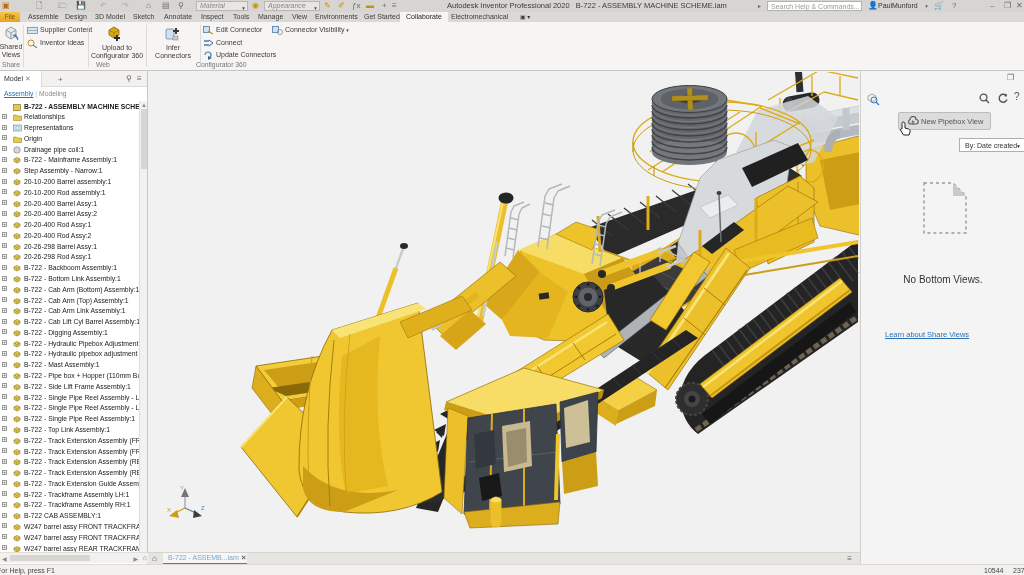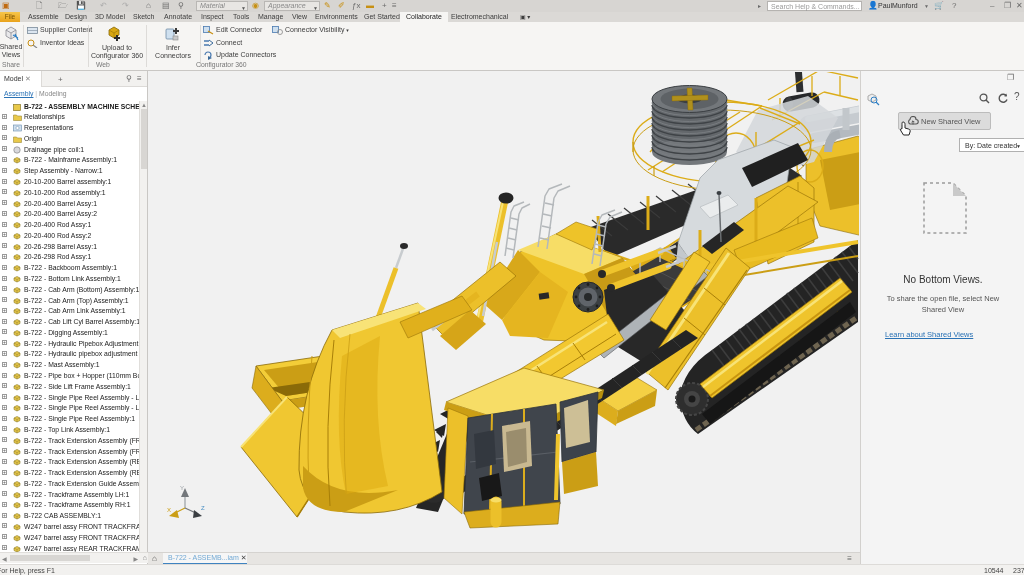--- a/index.html
+++ b/index.html
@@ -63,20 +63,21 @@
   <div class="ic" style="left:178px;">⚲</div>
   <div class="combo" style="left:196px;width:52px;">Material<span class="arr">▼</span></div>
   <div class="ic" style="left:252px;color:#c79012;">◉</div>
   <div class="combo" style="left:264px;width:56px;">Appearance<span class="arr">▼</span></div>
   <div class="ic" style="left:324px;color:#c79012;">✎</div>
   <div class="ic" style="left:338px;color:#c79012;">✐</div>
   <div class="ic" style="left:352px;">ƒx</div>
   <div class="ic" style="left:366px;color:#c79012;">▬</div>
   <div class="ic" style="left:382px;">+</div>
   <div class="ic" style="left:392px;">≡</div>
+  <div id="apptitle">Autodesk Inventor Professional 2020&nbsp;&nbsp;&nbsp;B-722 - ASSEMBLY MACHINE SCHEME.iam</div>
   <div class="ic" style="left:758px;font-size:6px;">▸</div>
   <div id="searchbox">Search Help &amp; Commands...</div>
   <div class="ic" style="left:868px;color:#4a7ab0;">👤</div>
   <div style="position:absolute;left:878px;top:2px;font-size:7px;color:#333;">PaulMunford</div>
   <div class="ic" style="left:924px;font-size:5px;">▼</div>
   <div class="ic" style="left:934px;">🛒</div>
   <div class="ic" style="left:952px;">?</div>
   <div class="ic" style="left:990px;">–</div>
   <div class="ic" style="left:1004px;">❐</div>
   <div class="ic" style="left:1016px;">✕</div>
@@ -905,32 +906,31 @@
   <svg style="position:absolute;left:136px;top:22px;" width="12" height="11" viewBox="0 0 12 11">
       <path d="M9.5 3 A4 4 0 1 0 10 6.5" fill="none" stroke="#555" stroke-width="1.4"></path>
       <path d="M9.5 0.5 L9.8 3.4 L7 3.2 Z" fill="#555"></path>
     </svg>
   <div style="position:absolute;left:153px;top:20px;font-size:10px;color:#555;">?</div>
   <div style="position:absolute;left:37px;top:41px;width:93px;height:18px;background:#dcdcdc;border:1px solid #bcbcbc;border-radius:2px;"></div>
   <svg style="position:absolute;left:46px;top:45px;" width="12" height="10" viewBox="0 0 12 10">
       <path d="M3 8 A2.5 2.5 0 0 1 3 3.5 A3 3 0 0 1 9 3.5 A2.2 2.2 0 0 1 9 8 Z" fill="none" stroke="#555" stroke-width="1.1"></path>
       <path d="M6 8.5 V5 M4.6 6.2 L6 4.8 L7.4 6.2" stroke="#555" stroke-width="1" fill="none"></path>
     </svg>
-  <div style="position:absolute;left:60px;top:46px;font-size:7.5px;color:#555;">New Shared View</div>
+  <div style="position:absolute;left:60px;top:46px;font-size:7.5px;color:#555;">New Pipebox View</div>
   <svg style="position:absolute;left:38px;top:50px;" width="14" height="16" viewBox="0 0 14 16">
       <path d="M4 1 C5.5 1 6 2 6 3.5 V7 L9.5 8 C11 8.5 11.5 9.5 11 11 L10 14 H4.5 L2 10 C1 8.5 1.5 7.5 3 7.8 V3.5 C3 2 3 1 4 1 Z" fill="#fff" stroke="#222" stroke-width="1"></path>
     </svg>
   <div style="position:absolute;left:98px;top:67px;width:66px;height:14px;background:#fff;border:1px solid #b0b0b0;font-size:7px;color:#333;padding:3px 0 0 5px;">By: Date created<span style="position:absolute;right:3px;top:4px;font-size:5px;">▼</span></div>
   <svg style="position:absolute;left:62px;top:111px;" width="44" height="52" viewBox="0 0 44 52">
     <path d="M1 1 H30 L43 14 V51 H1 Z" fill="none" stroke="#9a9a9a" stroke-width="1.5" stroke-dasharray="3,3"></path>
     <path d="M30 1 L43 14 H30 Z" fill="#c9c9c9"></path>
   </svg>
   <div style="position:absolute;left:0;top:203px;width:164px;text-align:center;font-size:10px;color:#333;">No Bottom Views.</div>
-  <div style="position:absolute;left:0;top:222px;width:164px;text-align:center;font-size:7.5px;color:#555;line-height:11px;">To share the open file, select New<br>Shared View</div>
-  <div style="position:absolute;left:24px;top:259px;font-size:7.5px;color:#2a72b5;text-decoration:underline;">Learn about Shared Views</div>
+  <div style="position:absolute;left:24px;top:259px;font-size:7.5px;color:#2a72b5;text-decoration:underline;">Learn about Share Views</div>
 </div>
 
 <div id="tabbar" class="abs">
   <div style="position:absolute;left:4px;top:1px;font-size:8px;color:#555;">⌂</div>
   <div id="doctab">B-722 - ASSEMB...iam <span style="color:#444;">✕</span></div>
   <div style="position:absolute;right:8px;top:1px;font-size:8px;color:#666;">≡</div>
 </div>
 
 <div id="statusbar" class="abs">
   <span style="position:absolute;left:-3px;top:2px;">For Help, press F1</span>

